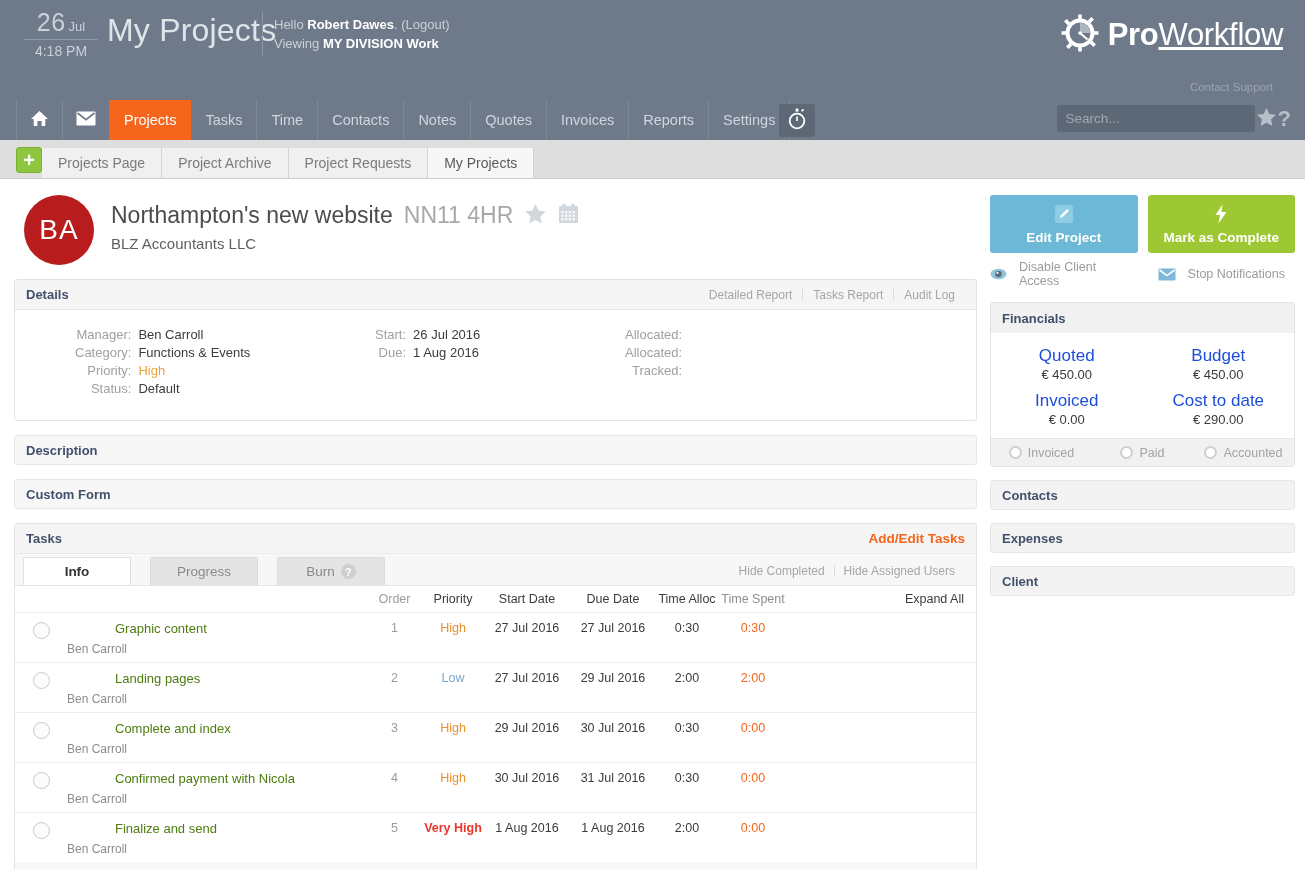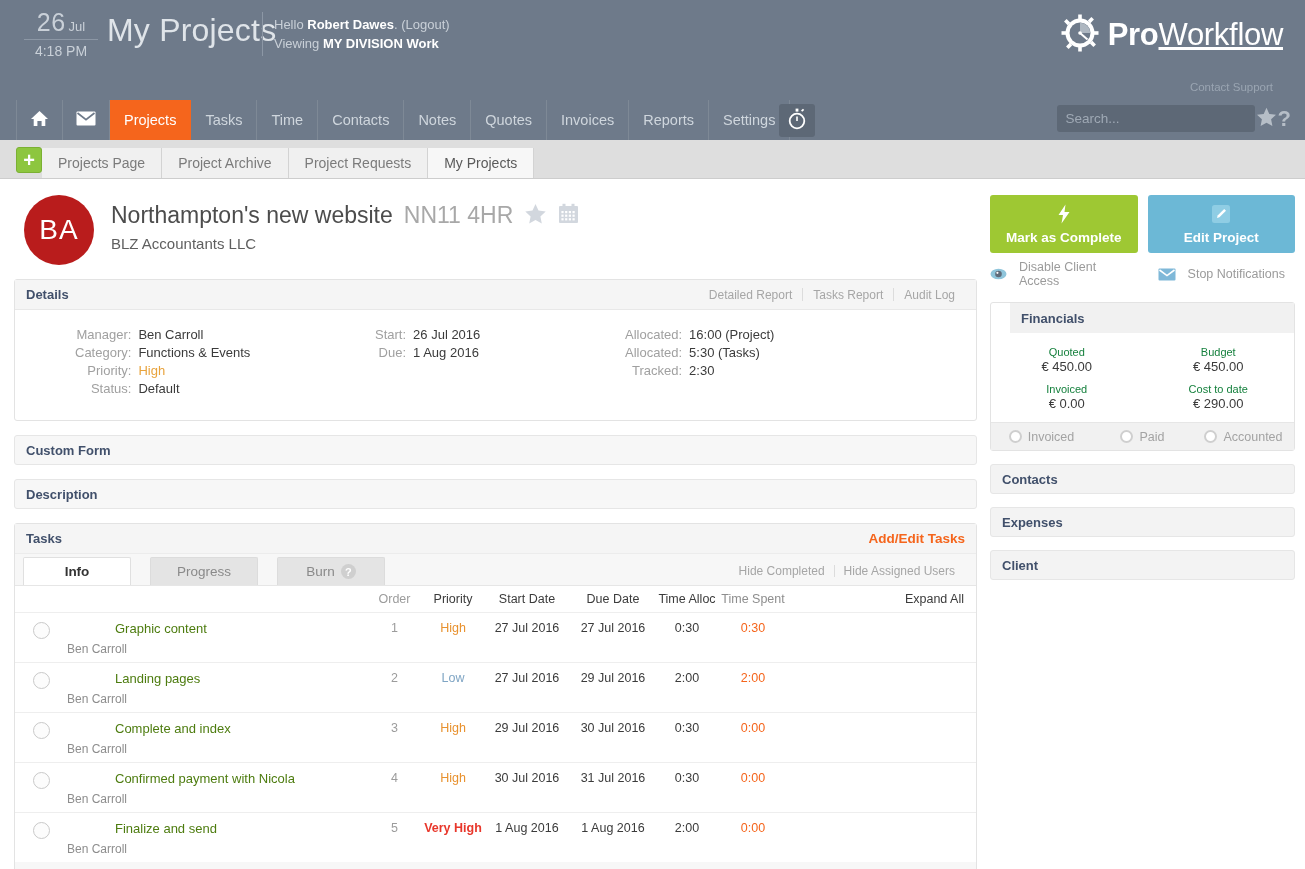--- a/index.html
+++ b/index.html
@@ -272,25 +272,25 @@
   .tc-expand { flex: 1; text-align: right; padding-right: 12px; }
   .p-high { color: #e8912e; }
   .p-low { color: #7fa5c4; }
   .p-vhigh { color: #e8372b; font-weight: bold; }
 
   
   .rpanel { border: 1px solid #e3e3e3; border-radius: 3px; background: #ffffff; }
   .rpanel-head {
     height: 30px; background: #f1f1f1;
     display: flex; align-items: center; padding: 0 11px;
-    font-size: 13px; font-weight: bold; color: #41506b; margin-left: 19px;
+    font-size: 13px; font-weight: bold; color: #41506b;
   }
   .fin-body { padding: 13px 0 11px 0; display: flex; background: #ffffff; }
   .fin-col { flex: 1; text-align: center; }
-  .fin-label { font-size: 11px; color: #15803d; }
+  .fin-label { font-size: 17px; color: #1d4ed8; }
   .fin-val { font-size: 13px; color: #3b3b3b; margin-top: 1px; }
   .fin-label.second { margin-top: 9px; }
   .fin-footer {
     display: flex; height: 28px; align-items: center;
     background: #f1f1f1; border-top: 1px solid #e6e6e6;
   }
   .fin-f { flex: 1; display: flex; align-items: center; justify-content: center; gap: 6px;
            font-size: 12.5px; color: #a3a3a3; cursor: pointer; }
   .radio {
     width: 13px; height: 13px; border-radius: 50%;
@@ -493,31 +493,26 @@
             <div>26 Jul 2016</div>
             <div>1 Aug 2016</div>
           </div>
         </div>
         <div class="det-col c3">
           <div class="det-labels">
             <div>Allocated:</div>
             <div>Allocated:</div>
             <div>Tracked:</div>
           </div>
-          <div class="det-values">
-            <div>16:00 (Project)</div>
-            <div>5:30 (Tasks)</div>
-            <div>2:30</div>
-          </div>
-        </div>
-      </div>
-    </div>
-
+        </div>
+      </div>
+    </div>
+
+    <div class="bar-panel">Description</div>
     <div class="bar-panel">Custom Form</div>
-    <div class="bar-panel">Description</div>
 
     <div class="tasks-panel">
       <div class="tasks-head">
         <span>Tasks</span>
         <span class="addedit">Add/Edit Tasks</span>
       </div>
       <div class="tasks-tabrow">
         <div class="ttab active">
           <span>Info</span>
         </div>
@@ -632,36 +627,36 @@
           <div class="tc tc-spent">0:00</div>
           <div class="tc tc-expand"></div>
         </div>
       </div>
       <div class="tasks-footer"></div>
     </div>
   </div>
 
   <div class="col-right">
     <div class="action-row">
-      <div class="act-btn act-complete">
-        <span>
-          <svg width="14" height="20" viewBox="0 0 14 20">
-              <path d="M8.5 0.5 L1.5 11 H6 L4.5 19.5 L12.5 8 H7.5 Z" fill="#ffffff"></path>
-            </svg>
-        </span>
-        <span>Mark as Complete</span>
-      </div>
       <div class="act-btn act-edit">
         <span>
           <svg width="20" height="20" viewBox="0 0 20 20">
               <rect x="1" y="1" width="18" height="18" rx="2.5" fill="#8fcde4"></rect>
               <path d="M6 14 L6.6 11.5 L13.2 5 L15 6.8 L8.4 13.3 Z" fill="#ffffff"></path>
             </svg>
         </span>
         <span>Edit Project</span>
+      </div>
+      <div class="act-btn act-complete">
+        <span>
+          <svg width="14" height="20" viewBox="0 0 14 20">
+              <path d="M8.5 0.5 L1.5 11 H6 L4.5 19.5 L12.5 8 H7.5 Z" fill="#ffffff"></path>
+            </svg>
+        </span>
+        <span>Mark as Complete</span>
       </div>
     </div>
     <div class="subact-row">
       <div class="subact">
         <span class="ic">
           <svg width="17" height="12" viewBox="0 0 17 12">
               <ellipse cx="8.5" cy="6" rx="8" ry="5.3" fill="#8fc5db"></ellipse>
               <circle cx="8.5" cy="6" r="3.3" fill="#5f6b7a"></circle>
               <circle cx="7.4" cy="4.8" r="1.1" fill="#ffffff"></circle>
             </svg>

